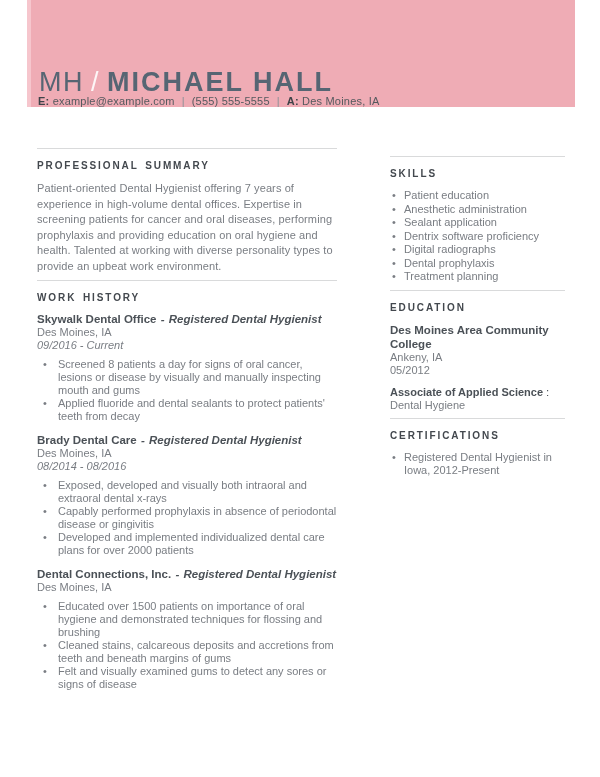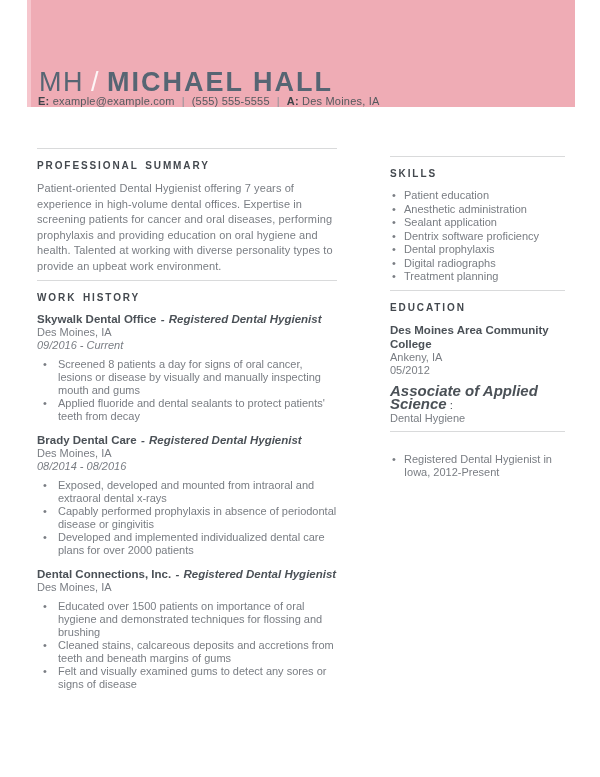--- a/index.html
+++ b/index.html
@@ -125,23 +125,22 @@
   
   .school {
     font-size: 11.5px;
     line-height: 14px;
     font-weight: 700;
     color: #4b5157;
   }
   .edu-line { line-height: 13px; }
   .degree-line { margin-top: 7px; line-height: 13px; }
   .degree {
-    font-size: 15px;
-    font-weight: 700;
-    font-style: italic;
+    font-size: 11px;
+    font-weight: 700;
     color: #4b5157;
   }
   .degree-colon { color: #4b5157; margin-left: 3px; font-size: 11.5px; }
   .cert-list { margin-top: 10px; }
 </style>
 </head>
 <body>
 
 <div class="page">
 
@@ -178,21 +177,21 @@
               <li>Screened 8 patients a day for signs of oral cancer, lesions or disease by visually and manually inspecting mouth and gums</li>
               <li>Applied fluoride and dental sealants to protect patients' teeth from decay</li>
             </ul>
           </div>
 
           <div class="job">
             <h3><span class="company">Brady Dental Care</span> <span class="dash">-</span> <span class="role">Registered Dental Hygienist</span></h3>
             <div class="body-text loc">Des Moines, IA</div>
             <div class="body-text dates">08/2014 - 08/2016</div>
             <ul class="bullets body-text">
-              <li>Exposed, developed and mounted from intraoral and extraoral dental x-rays</li>
+              <li>Exposed, developed and visually both intraoral and extraoral dental x-rays</li>
               <li>Capably performed prophylaxis in absence of periodontal disease or gingivitis</li>
               <li>Developed and implemented individualized dental care plans for over 2000 patients</li>
             </ul>
           </div>
 
           <div class="job">
             <h3><span class="company">Dental Connections, Inc.</span> <span class="dash">-</span> <span class="role">Registered Dental Hygienist</span></h3>
             <div class="body-text loc">Des Moines, IA</div>
             <ul class="bullets body-text">
               <li>Educated over 1500 patients on importance of oral hygiene and demonstrated techniques for flossing and brushing</li>
@@ -208,38 +207,39 @@
 
     <div class="col-right">
 
       <div class="sec">
         <h2>SKILLS</h2>
         <ul class="content bullets body-text">
           <li>Patient education</li>
           <li>Anesthetic administration</li>
           <li>Sealant application</li>
           <li>Dentrix software proficiency</li>
+          <li>Digital radiographs</li>
           <li>Dental prophylaxis</li>
-          <li>Digital radiographs</li>
           <li>Treatment planning</li>
         </ul>
       </div>
 
       <div class="sec">
         <h2>EDUCATION</h2>
         <div class="content">
           <div class="school">Des Moines Area Community College</div>
           <div class="body-text edu-line">Ankeny, IA</div>
           <div class="body-text edu-line">05/2012</div>
           <div class="degree-line"><span class="degree">Associate of Applied Science</span><span class="degree-colon">:</span></div>
           <div class="body-text edu-line">Dental Hygiene</div>
         </div>
       </div>
 
       <div class="sec">
+        <h2>CERTIFICATIONS</h2>
         <ul class="content bullets body-text cert-list">
           <li>Registered Dental Hygienist in Iowa, 2012-Present</li>
         </ul>
       </div>
 
     </div>
 
   </div>
 
 </div>

